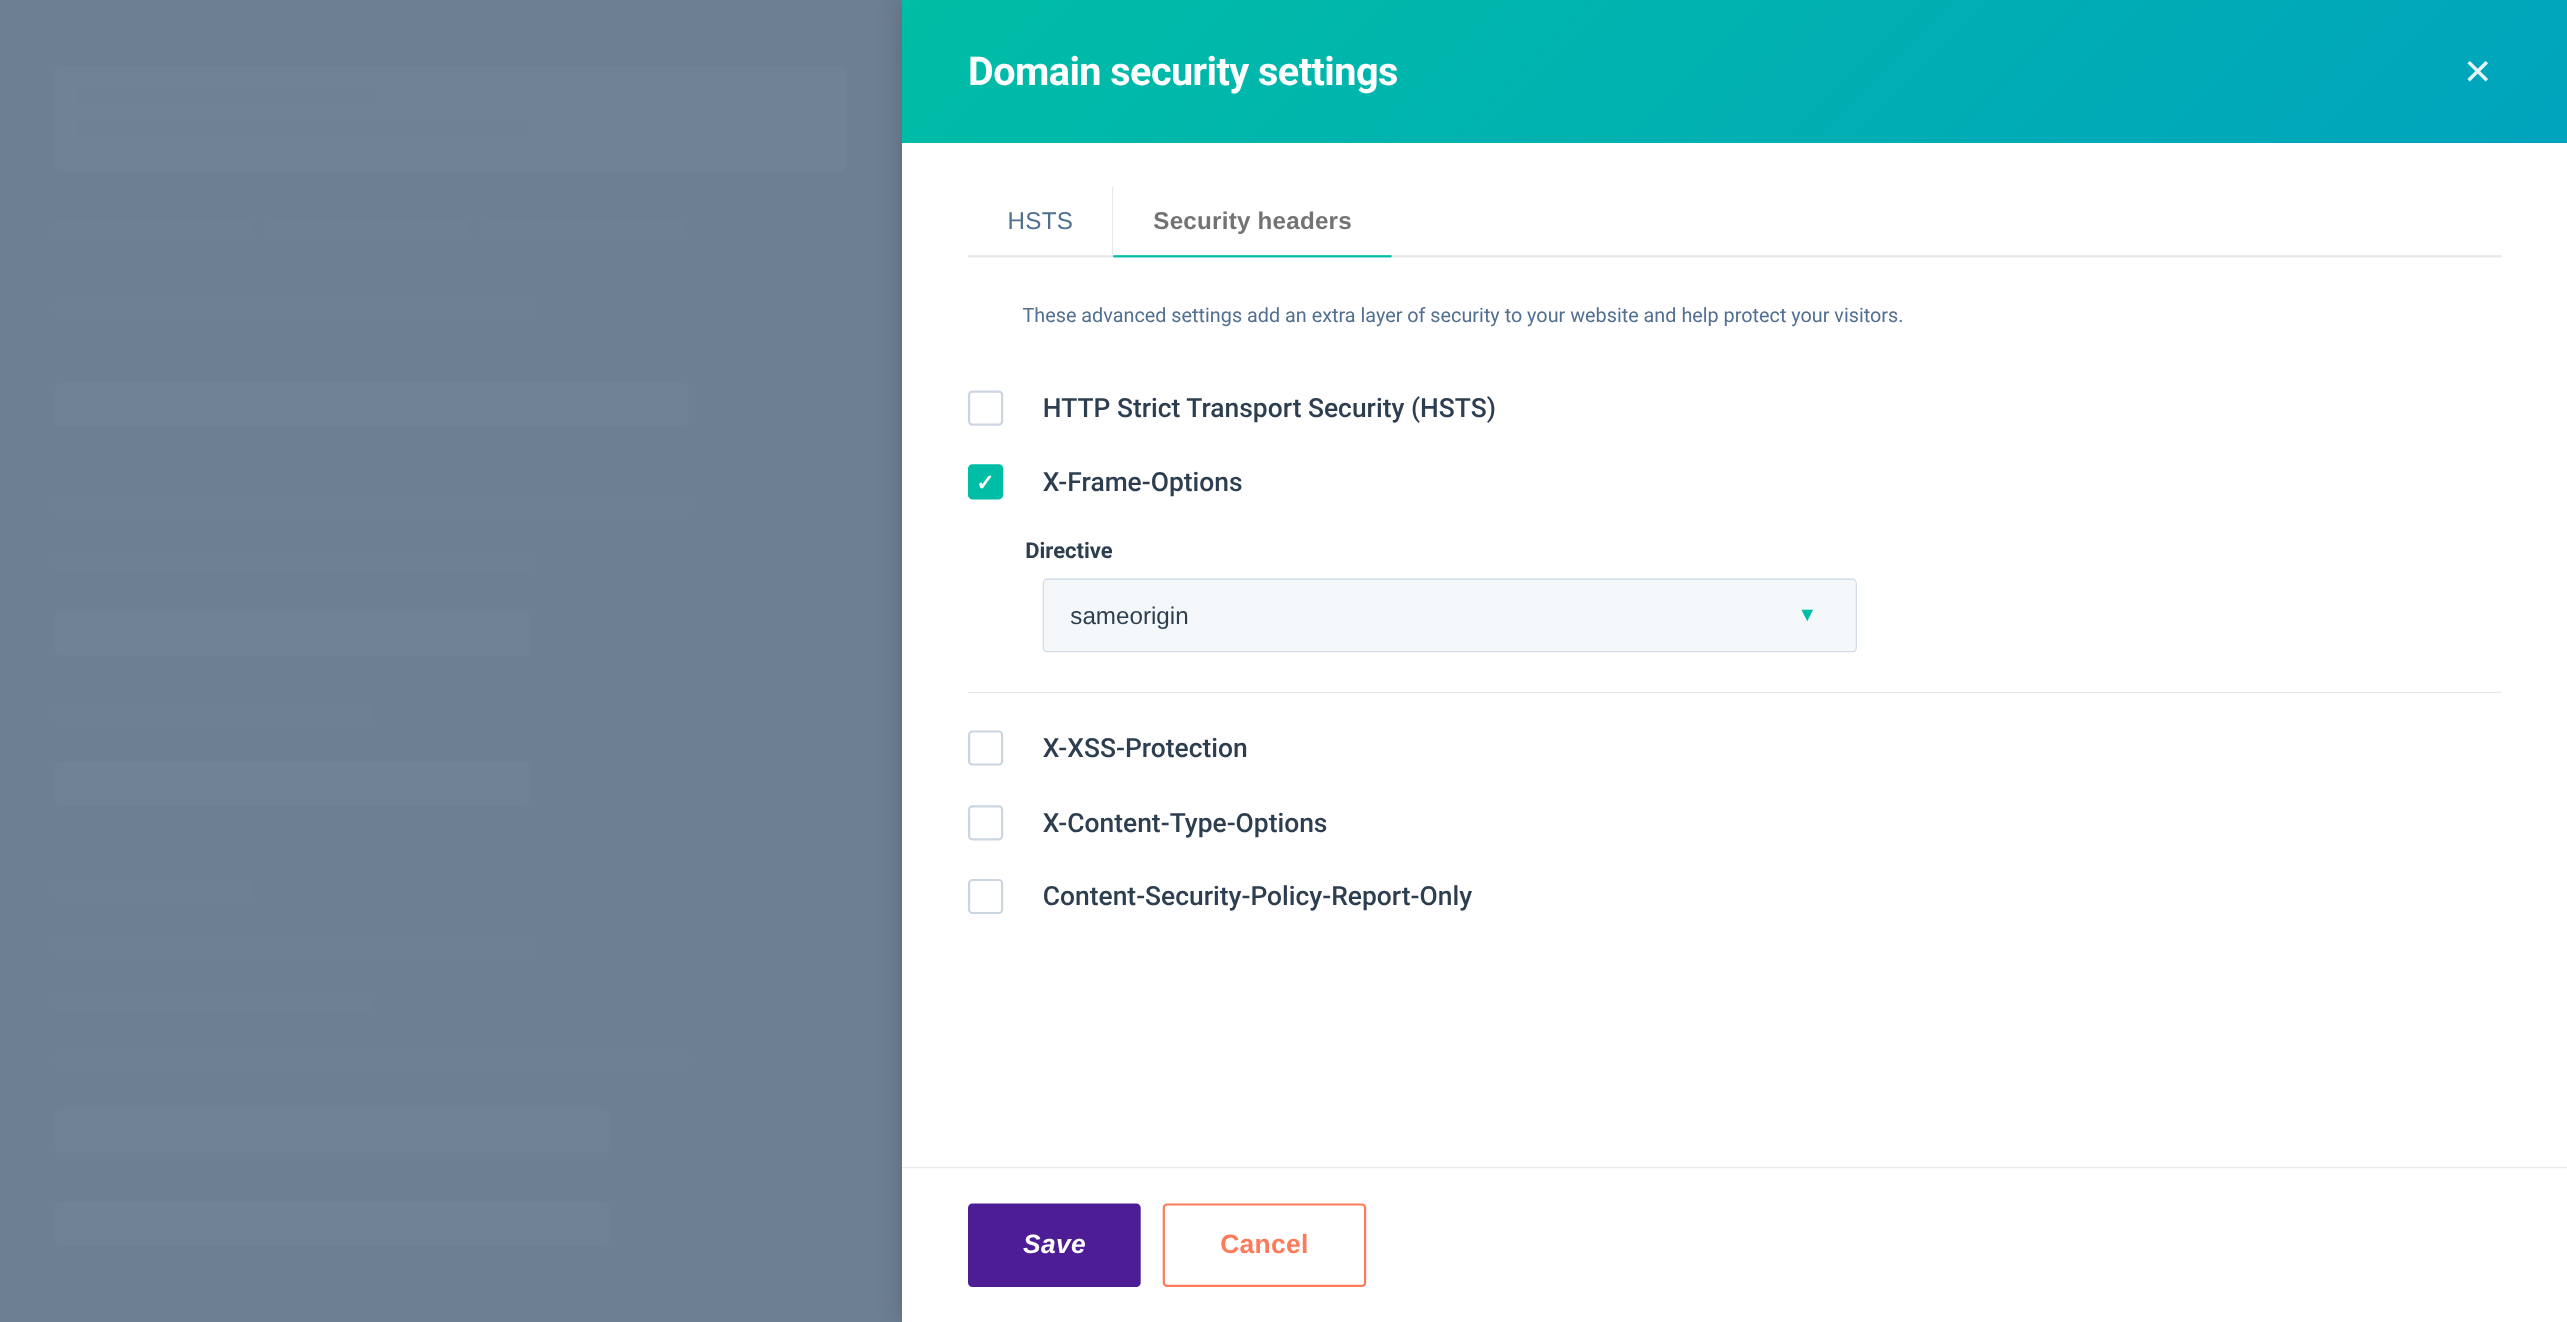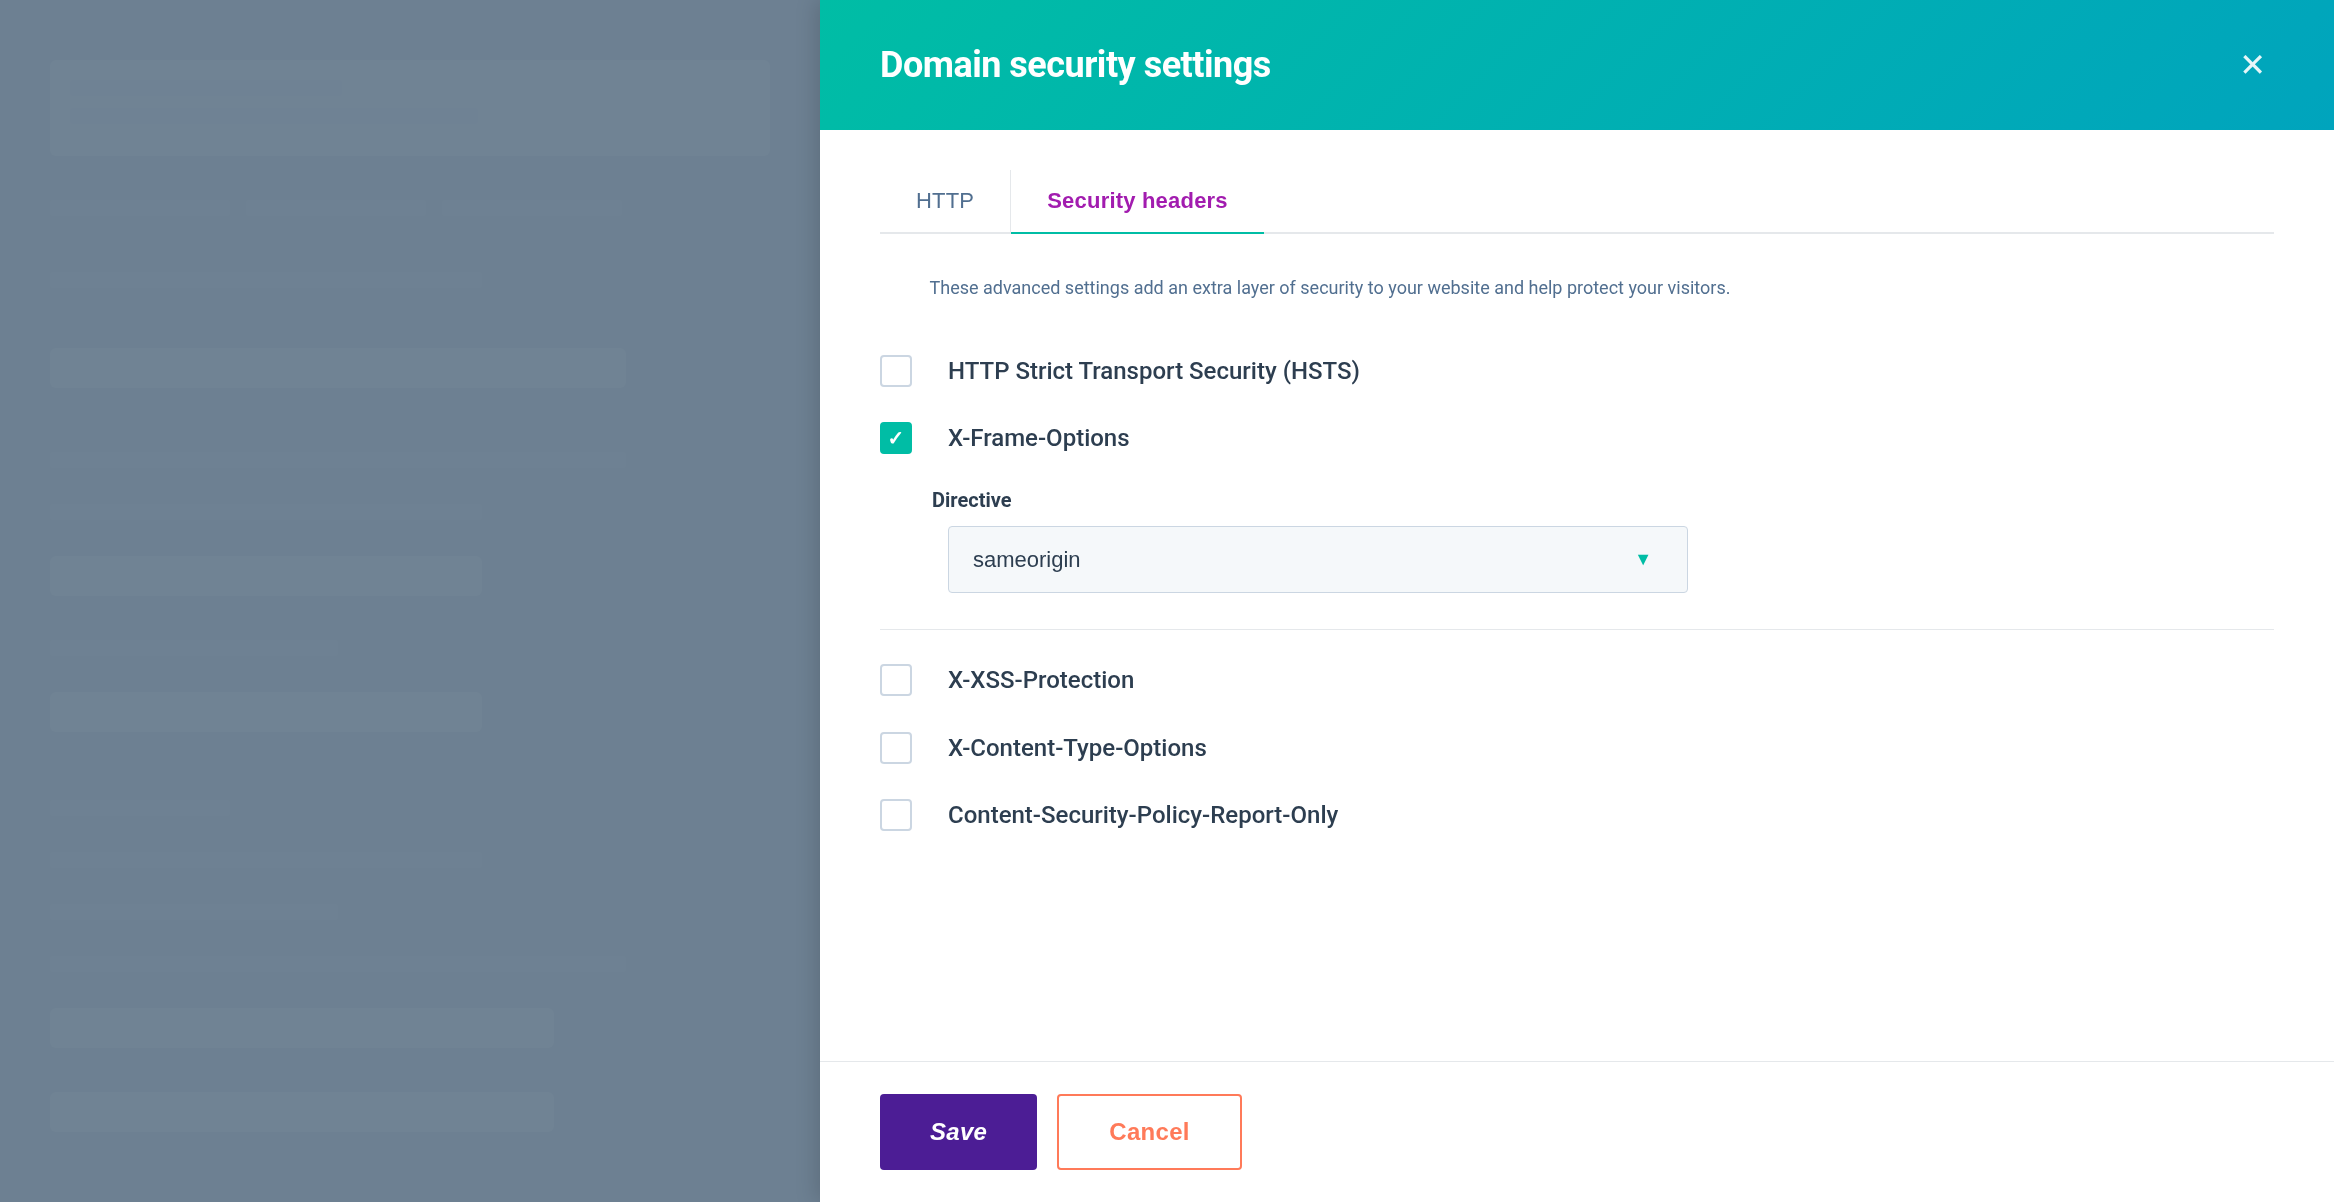--- a/index.html
+++ b/index.html
@@ -121,21 +121,21 @@
       font-weight: 500;
       color: #516f90;
       cursor: pointer;
       border: none;
       background: none;
       position: relative;
       letter-spacing: 0.2px;
     }
 
     .tab.active {
-      color: #a21caf;
+      color: #737373;
       font-weight: 700;
     }
 
     .tab.active::after {
       content: '';
       position: absolute;
       bottom: -2px;
       left: 0;
       right: 0;
       height: 2px;
@@ -358,21 +358,21 @@
   <div class="modal-header">
     <span class="modal-title">Domain security settings</span>
     <button class="close-btn" aria-label="Close">
       <span>✕</span>
     </button>
   </div>
 
   <div class="modal-body">
 
     <div class="tabs">
-      <button class="tab">HTTP</button>
+      <button class="tab">HSTS</button>
       <button class="tab active">Security headers</button>
     </div>
 
     <p class="description">These advanced settings add an extra layer of security to your website and help protect your visitors.</p>
 
     <div class="checkbox-item">
       <div class="checkbox-wrapper">
         <div class="checkbox"></div>
       </div>
       <span class="checkbox-label">HTTP Strict Transport Security (HSTS)</span>

